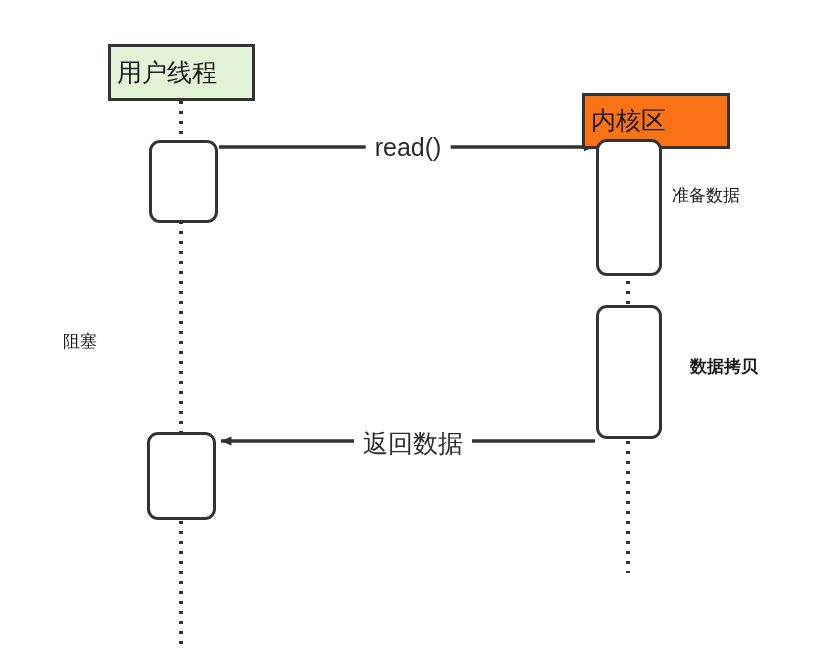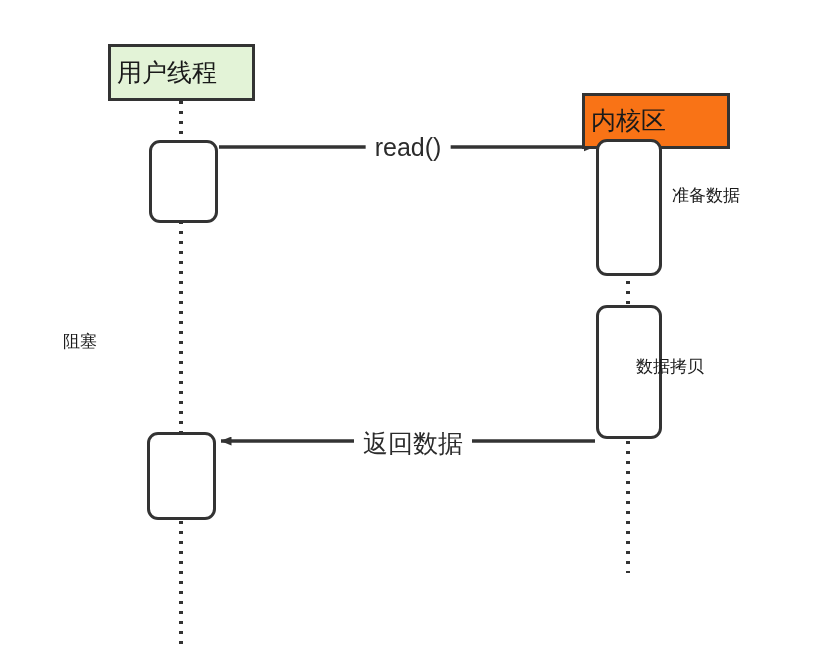--- a/index.html
+++ b/index.html
@@ -67,21 +67,21 @@
   #activation-user-2 { left: 147px; top: 432px; width: 69px; height: 88px; }
   #activation-kernel-1 { left: 596px; top: 139px; width: 66px; height: 137px; }
   #activation-kernel-2 { left: 596px; top: 305px; width: 66px; height: 134px; }
   .side-note {
     position: absolute;
     font-size: 17px;
     color: #1a1a1a;
     white-space: nowrap;
   }
   #note-prepare-data { left: 672px; top: 184px; }
-  #note-copy-data   { left: 636px; top: 355px; }
+  #note-copy-data   { left: 690px; top: 355px; font-weight: bold; }
   #note-blocked     { left: 63px;  top: 330px; text-align: right; }
   .msg-label {
     position: absolute;
     font-size: 25px;
     color: #2b2b2b;
     background: #ffffff;
     padding: 0 9px;
     white-space: nowrap;
     transform: translate(-50%, -50%);
   }

